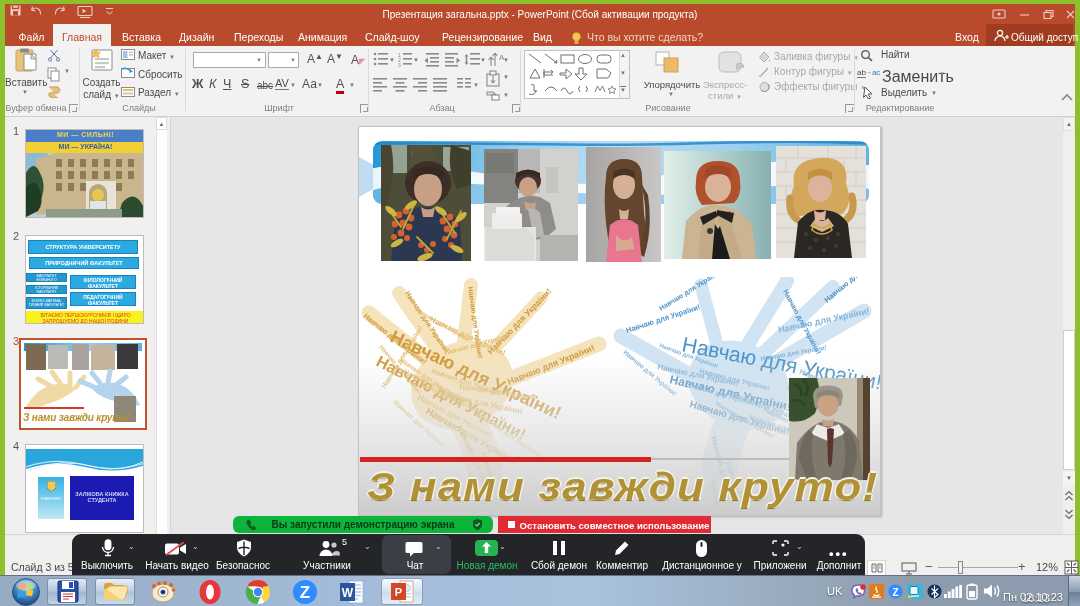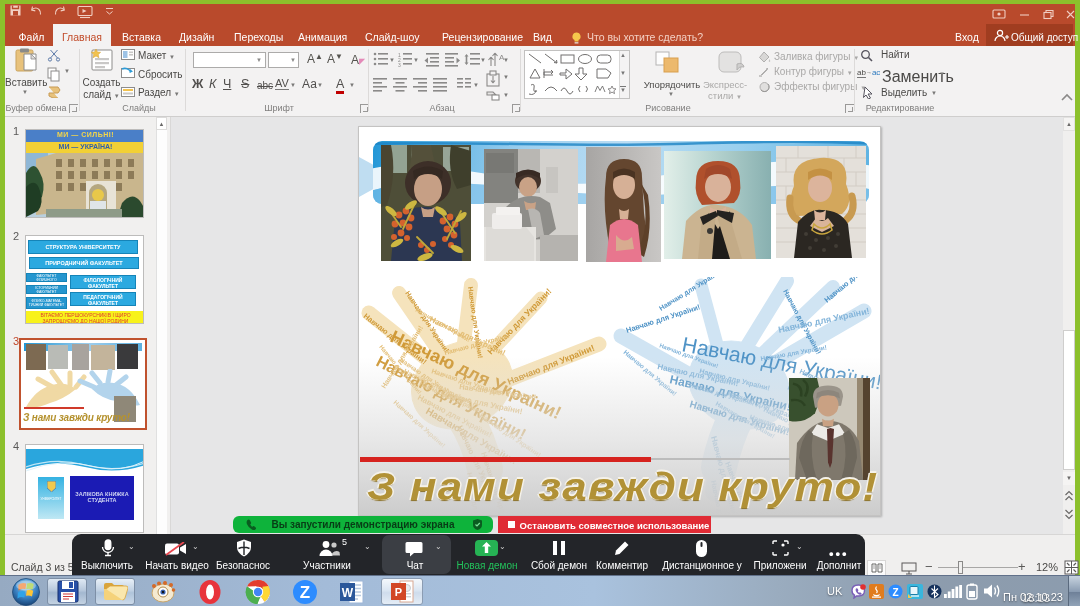--- a/index.html
+++ b/index.html
@@ -49,20 +49,21 @@
       <path d="M26 5.5 q4 -3 7 0 q2 2 1.5 5" fill="none"></path>
       <path d="M26.5 2.5 l-0.8 3.6 3.6 0.8" fill="none"></path>
       <path d="M58 5.5 q-4 -3 -7 0 q-2 2 -1.5 5" fill="none"></path>
       <path d="M57.5 2.5 l0.8 3.6 -3.6 0.8" fill="none"></path>
       <rect x="72" y="2.5" width="14" height="9" rx="1"></rect>
       <path d="M76.5 5 l4 2 -4 2 z" fill="#f1cfc2" stroke="none"></path>
       <path d="M74 13.5 h10"></path>
       <path d="M100 4.5 h7 M100.5 7.5 l3 2.5 3 -2.5" stroke-width="1" fill="none"></path>
     </g>
   </svg>
+  <div class="abs" style="left:0;right:0;top:5px;text-align:center;font-size:10px;color:#fff">Презентация загальна.pptx - PowerPoint (Сбой активации продукта)</div>
 
   <svg class="abs" style="left:985px;top:3px" width="85" height="16" viewBox="0 0 85 16">
     <g stroke="#f0cdc2" fill="none" stroke-width="1.1">
       <rect x="3" y="3" width="12" height="8" rx="1"></rect>
       <circle cx="9" cy="7" r="1.6" fill="#f0cdc2" stroke="none"></circle>
       <path d="M30 8 h9"></path>
       <rect x="54" y="5.5" width="7" height="6"></rect>
       <path d="M56 5.5 v-2 h7 v6 h-2"></path>
       <path d="M77 4 l7 7 M84 4 l-7 7"></path>
     </g>

